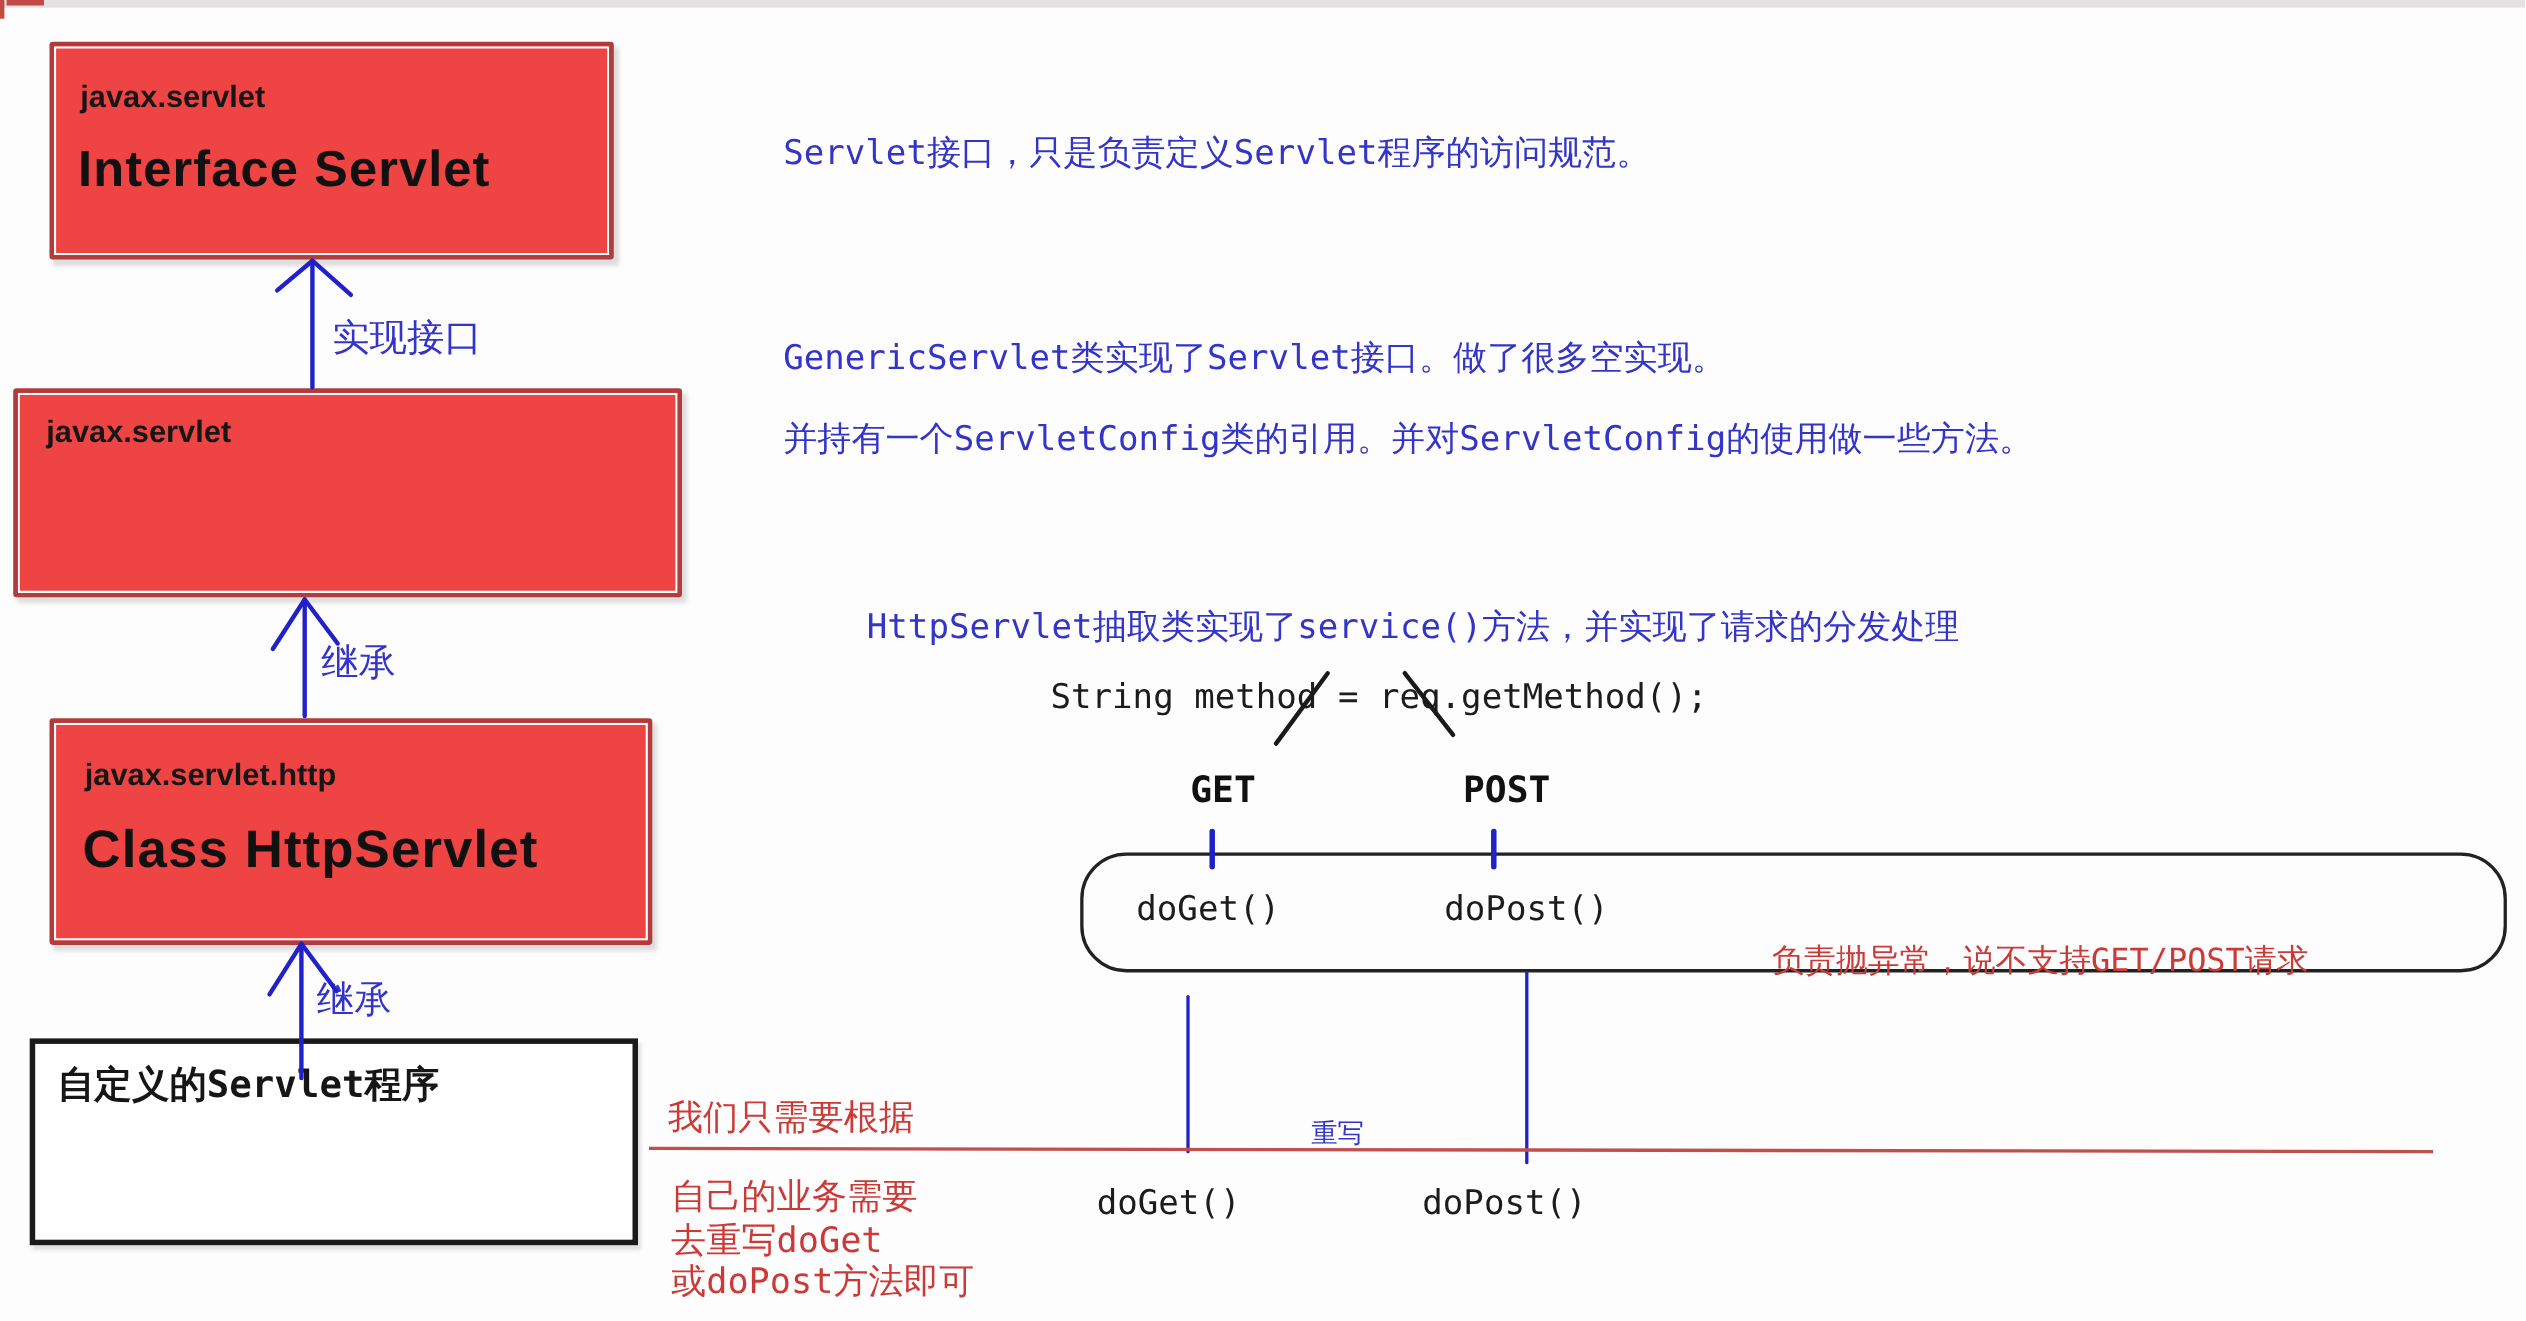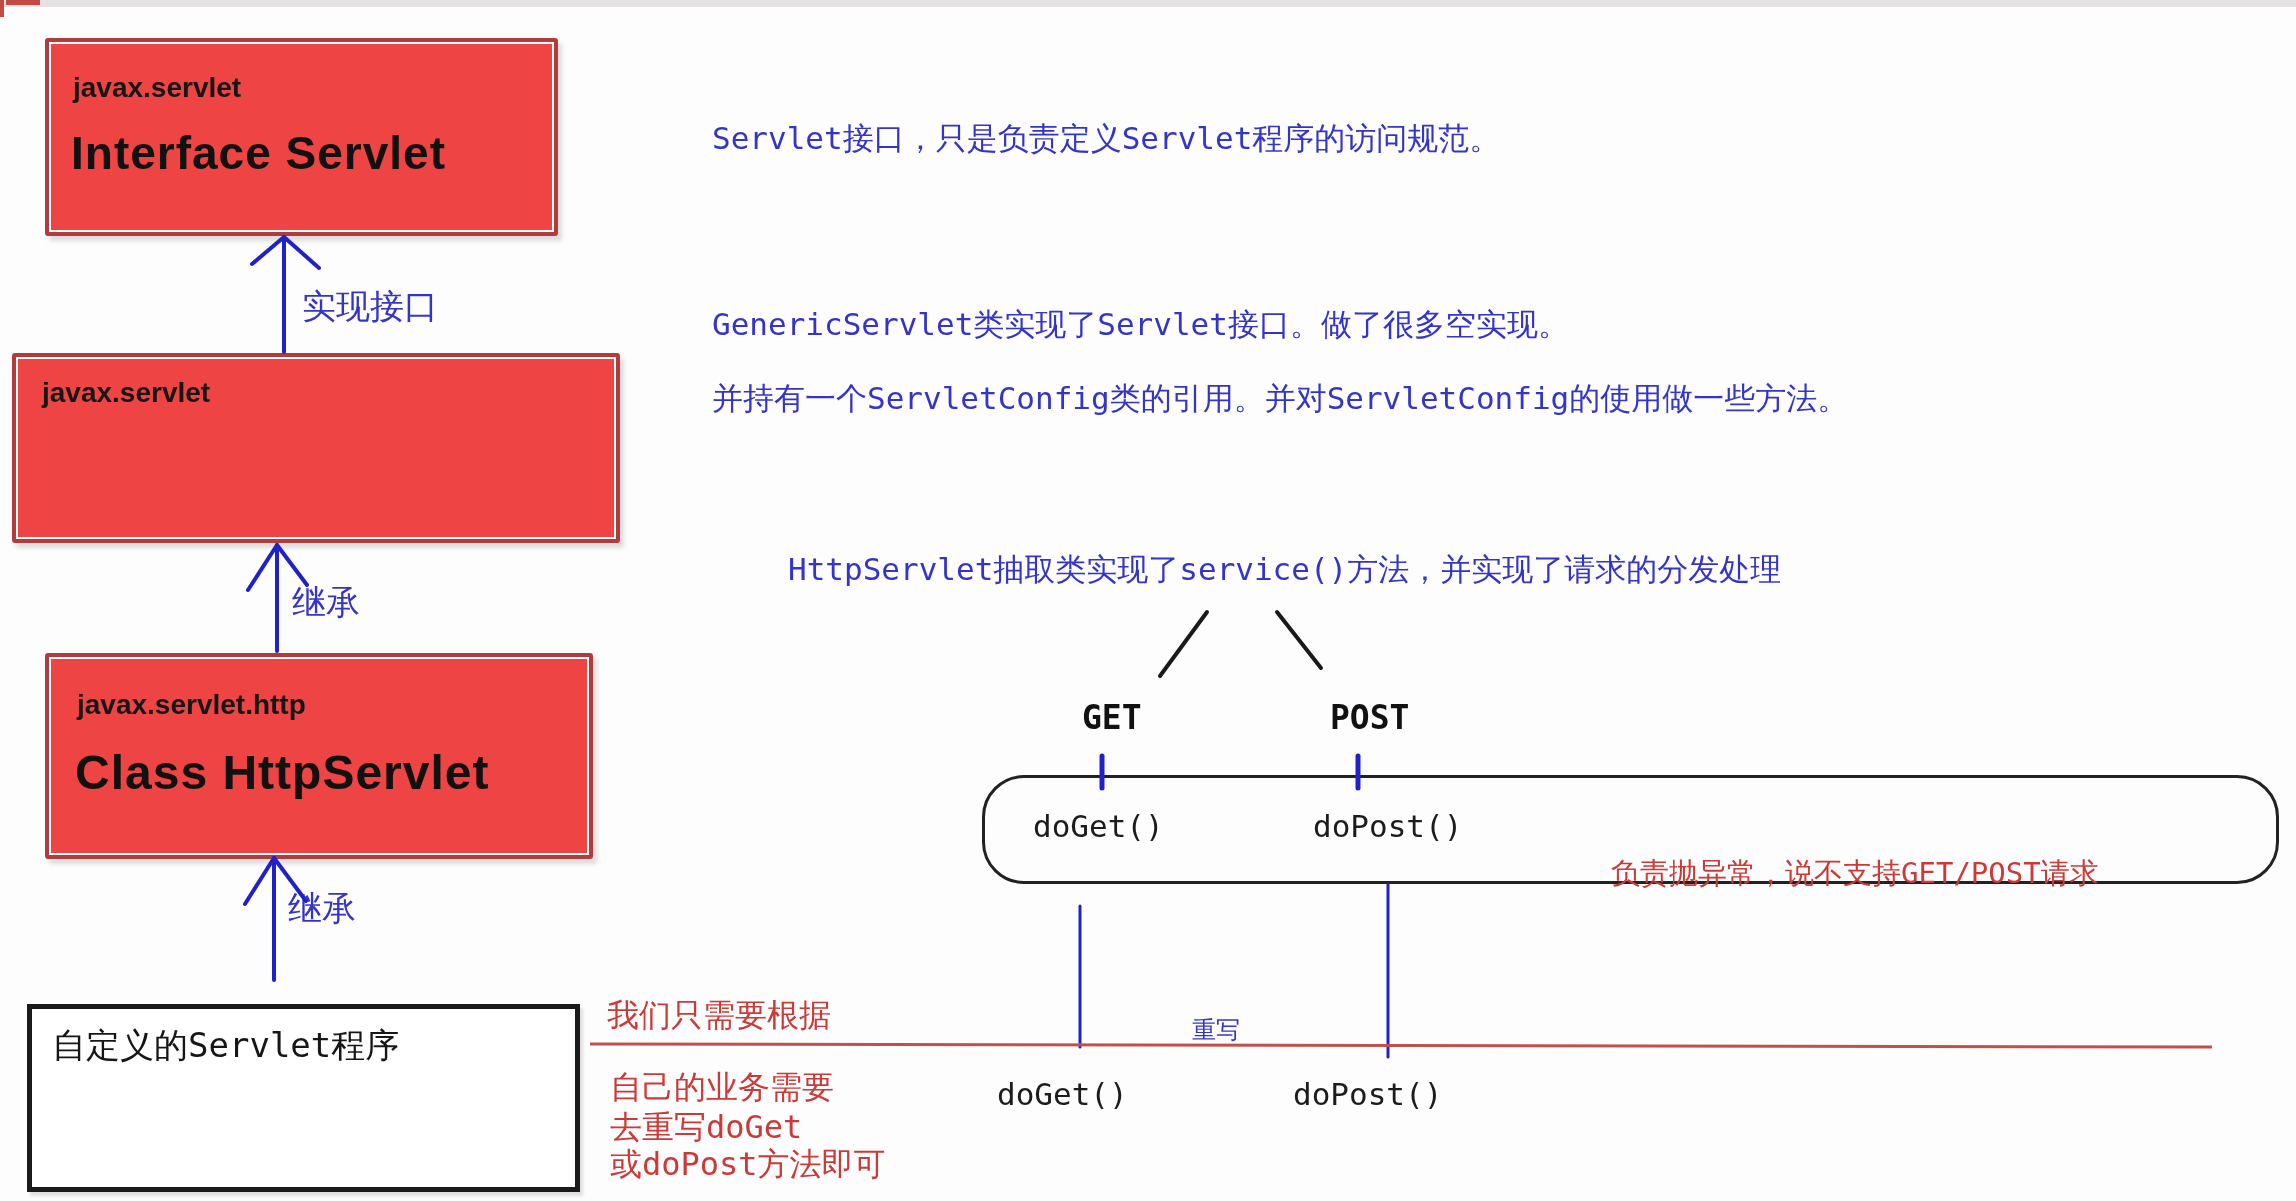--- a/index.html
+++ b/index.html
@@ -62,32 +62,33 @@
 
   <div class="class-box" style="left:12px;top:353px;width:600px;height:182px;">
     <div class="pkg" style="left:26px;top:20px;">javax.servlet</div>
   </div>
 
   <div class="class-box" style="left:45px;top:653px;width:540px;height:198px;">
     <div class="pkg" style="left:28px;top:32px;">javax.servlet.http</div>
     <div class="title" style="left:26px;top:88px;font-size:48px;">Class HttpServlet</div>
   </div>
 
-  <div class="custom-box" style="left:27px;top:1004px;width:543px;height:178px;">
+  <div class="custom-box" style="left:27px;top:944px;width:543px;height:178px;font-weight:bold;">
     <div class="mono" style="position:absolute;left:20px;top:14px;font-size:34px;color:#161616;white-space:nowrap;">自定义的Servlet程序</div>
   </div>
 
   <div class="arrow-label mono" style="left:302px;top:284px;">实现接口</div>
   <div class="arrow-label mono" style="left:292px;top:580px;">继承</div>
   <div class="arrow-label mono" style="left:288px;top:886px;">继承</div>
 
   <div class="note mono" style="left:712px;top:70px;">Servlet接口，只是负责定义Servlet程序的访问规范。</div>
   <div class="note mono" style="left:712px;top:256px;">GenericServlet类实现了Servlet接口。做了很多空实现。</div>
   <div class="note mono" style="left:712px;top:330px;">并持有一个ServletConfig类的引用。并对ServletConfig的使用做一些方法。</div>
   <div class="note mono" style="left:788px;top:501px;">HttpServlet抽取类实现了service()方法，并实现了请求的分发处理</div>
+  <div class="note mono black" style="left:955px;top:568px;">String method = req.getMethod();</div>
 
   <div class="method-label mono" style="left:1082px;top:698px;">GET</div>
   <div class="method-label mono" style="left:1330px;top:698px;">POST</div>
 
   <div class="rounded-box"></div>
   <div class="mcall mono" style="left:1033px;top:808px;">doGet()</div>
   <div class="mcall mono" style="left:1313px;top:808px;">doPost()</div>
   <div class="note red mono" style="left:1611px;top:806px;font-size:29px;text-align:right;">负责抛异常，说不支持GET/POST请求</div>
 
   <div class="override-label mono">重写</div>

